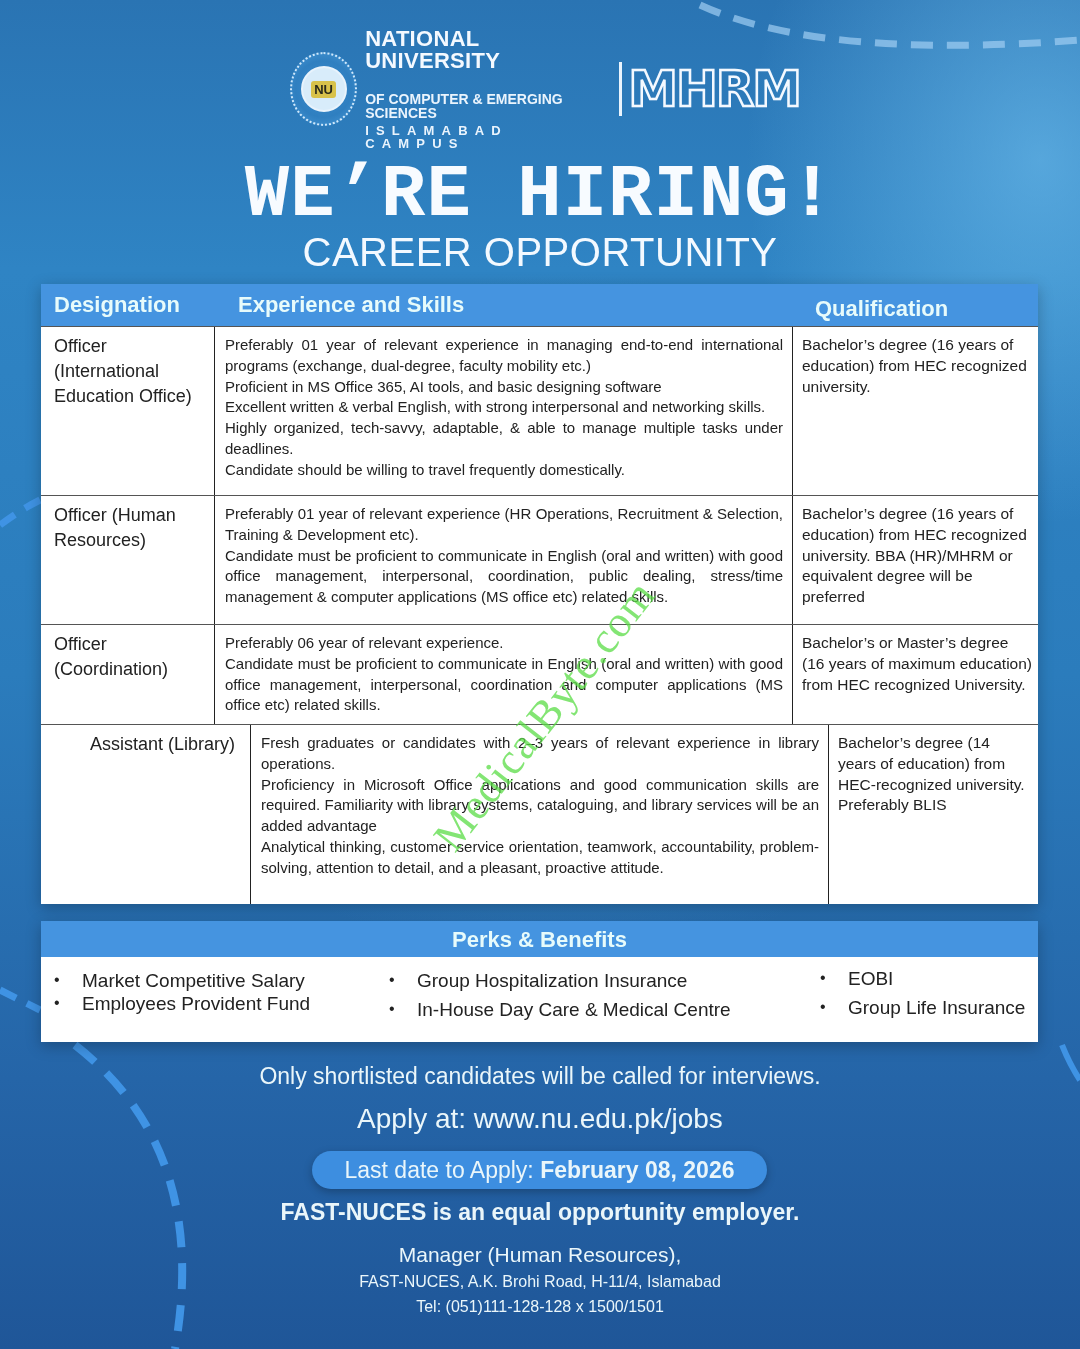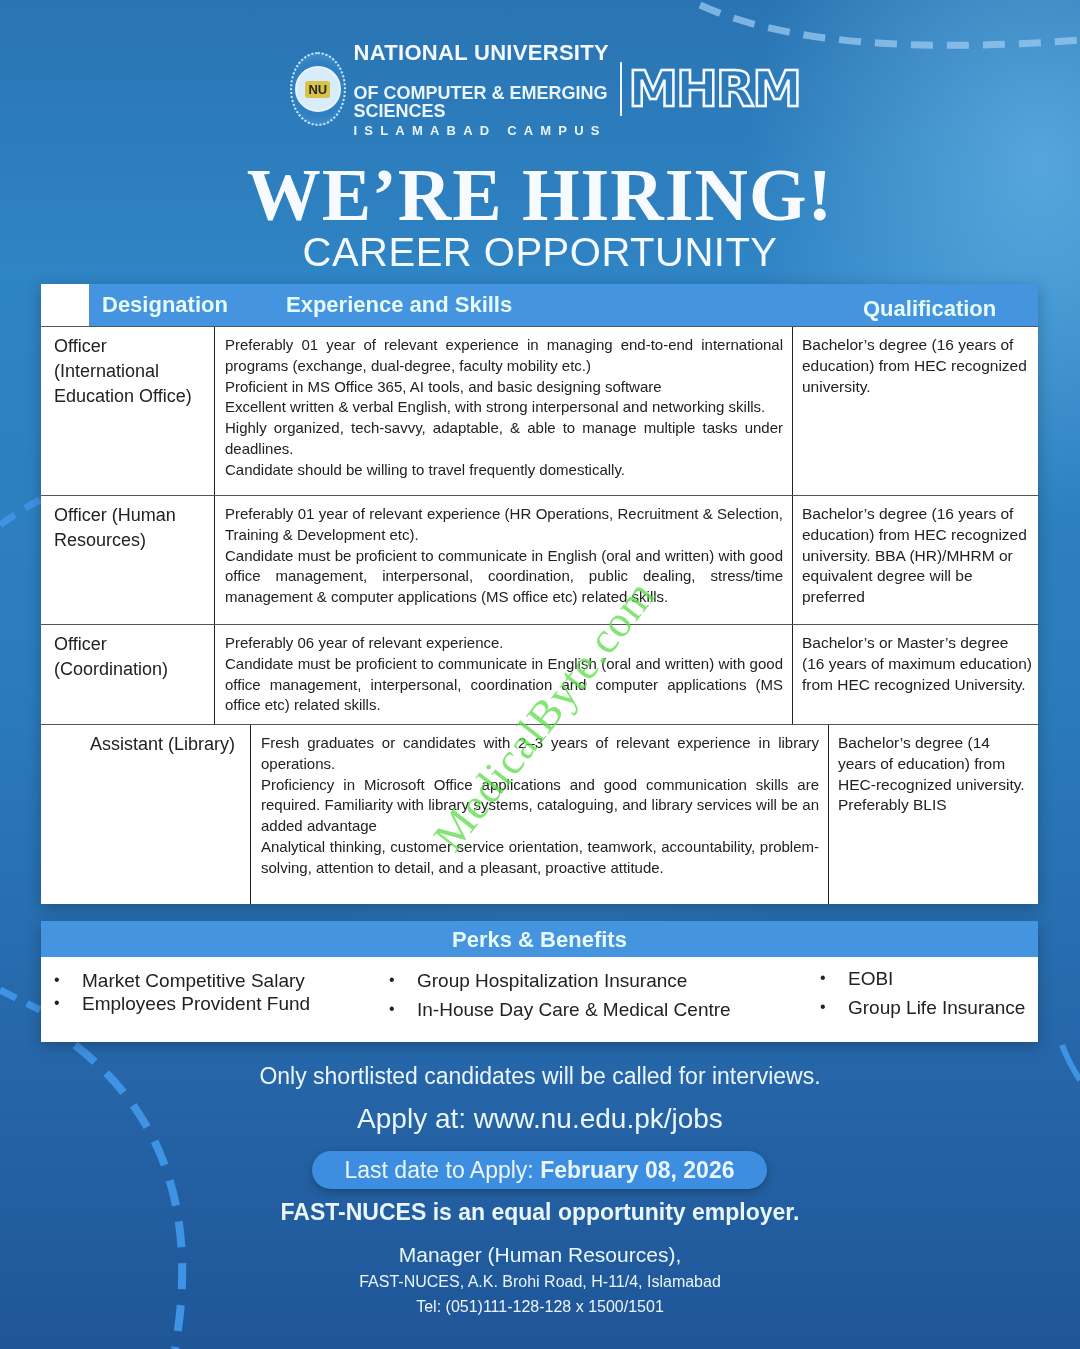--- a/index.html
+++ b/index.html
@@ -24,37 +24,37 @@
     display: flex; align-items: center; justify-content: center; margin-right: 8px;
   }
   .seal-inner {
     width: 46px; height: 46px; border-radius: 50%; border: 2px solid #e8f3fc;
     background: #d8ecfa; display: flex; align-items: center; justify-content: center;
     color: #2a6aa6; font-weight: bold; font-size: 14px;
   }
   .seal-inner span { background: #d8c24a; color: #2a2a1a; padding: 1px 3px; border-radius: 3px; font-size: 13px; }
   .uni-text { display: flex; flex-direction: column; line-height: 1; }
   .uni-line1 { font-size: 22px; font-weight: bold; letter-spacing: 0.3px; color: #f4f9ff; }
-  .uni-line2 { font-size: 18px; font-weight: bold; margin-top: 20px; color: #eaf4fd; }
+  .uni-line2 { font-size: 14px; font-weight: bold; margin-top: 20px; color: #eaf4fd; }
   .uni-line3 { font-size: 13px; letter-spacing: 7.2px; margin-top: 4px; color: #eaf4fd; font-weight: bold; }
   .divider { width: 3px; height: 54px; background: #eaf4fd; margin: 0 6px 0 8px; }
   .fast-logo { font-size: 50px; font-weight: bold; letter-spacing: -2px; color: transparent;
     -webkit-text-stroke: 2.5px #f4f9ff; font-family: "DejaVu Sans", sans-serif; line-height: 1; }
 
   .title { position: absolute; top: 158px; left: 0; width: 1080px; text-align: center;
     font-size: 74px; font-weight: bold; letter-spacing: 1px; color: #f7fbff;
-    font-family: Liberation Serif, serif; line-height: 1; }
+    font-family: Liberation Mono, monospace; line-height: 1; }
   .subtitle { position: absolute; top: 232px; left: 0; width: 1080px; text-align: center;
     font-size: 40px; color: #f3f9ff; line-height: 1; letter-spacing: 0.5px; }
 
   
   .table-wrap { position: absolute; top: 284px; left: 41px; width: 997px; height: 620px;
     background: #fff; box-shadow: 0 4px 14px rgba(0,0,0,0.25); }
   .thead { display: flex; height: 42px; background: #4594e0; color: #e7fbfb;
-    font-weight: bold; font-size: 22px; align-items: flex-end; padding-bottom: 8px; margin-left: 48px; }
+    font-weight: bold; font-size: 22px; align-items: flex-end; padding-bottom: 8px; }
   .th1 { width: 186px; padding-left: 13px; }
   .th2 { width: 578px; padding-left: 11px; }
   .th3 { flex: 1; padding-left: 10px; padding-bottom: 0; margin-bottom: -4px; }
   .row { display: flex; border-top: 1.5px solid #555; color: #222; font-size: 15px; line-height: 20.8px; }
   .row:first-of-type { border-top: none; }
   .c1 { width: 174px; padding: 7px 8px 0 13px; font-size: 18px; line-height: 25px; border-right: 1.5px solid #222; }
   .c2 { width: 578px; padding: 8px 9px 0 10px; border-right: 1.5px solid #222; text-align: justify; }
   .c3 { flex: 1; padding: 8px 6px 0 9px; font-size: 15.5px; }
   .c2 div { margin: 0; }
   .r1 { height: 169px; }

